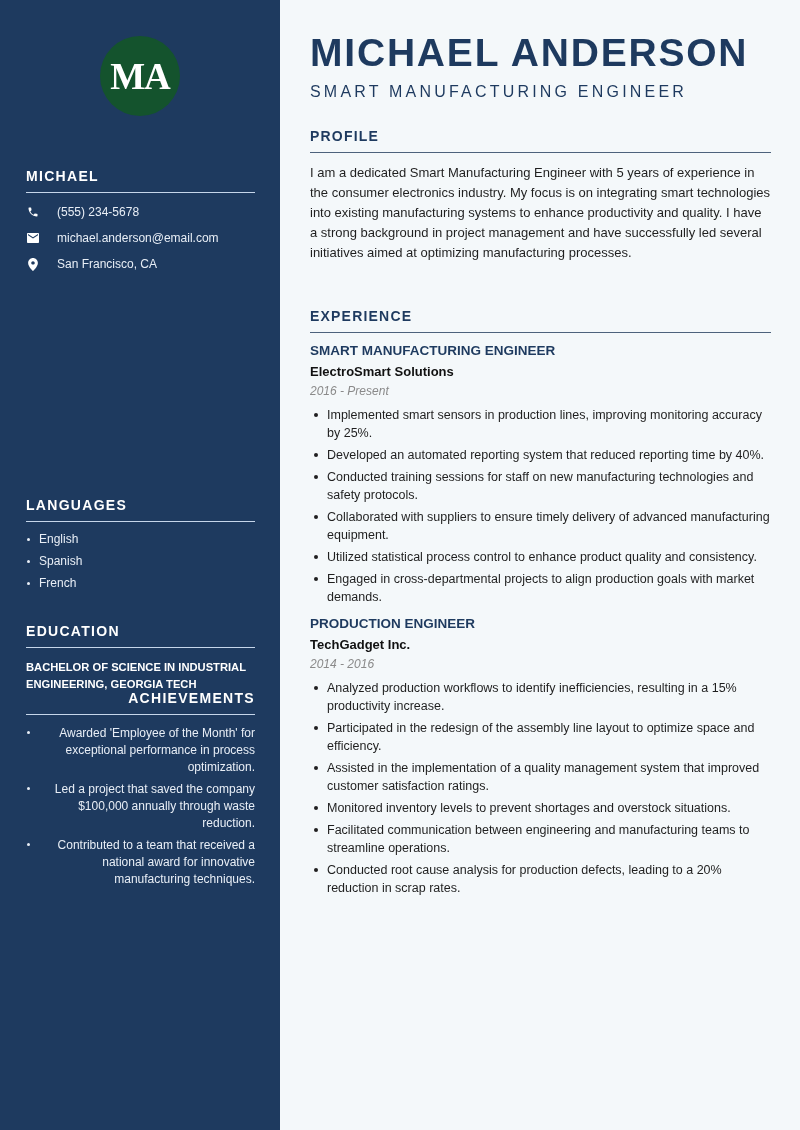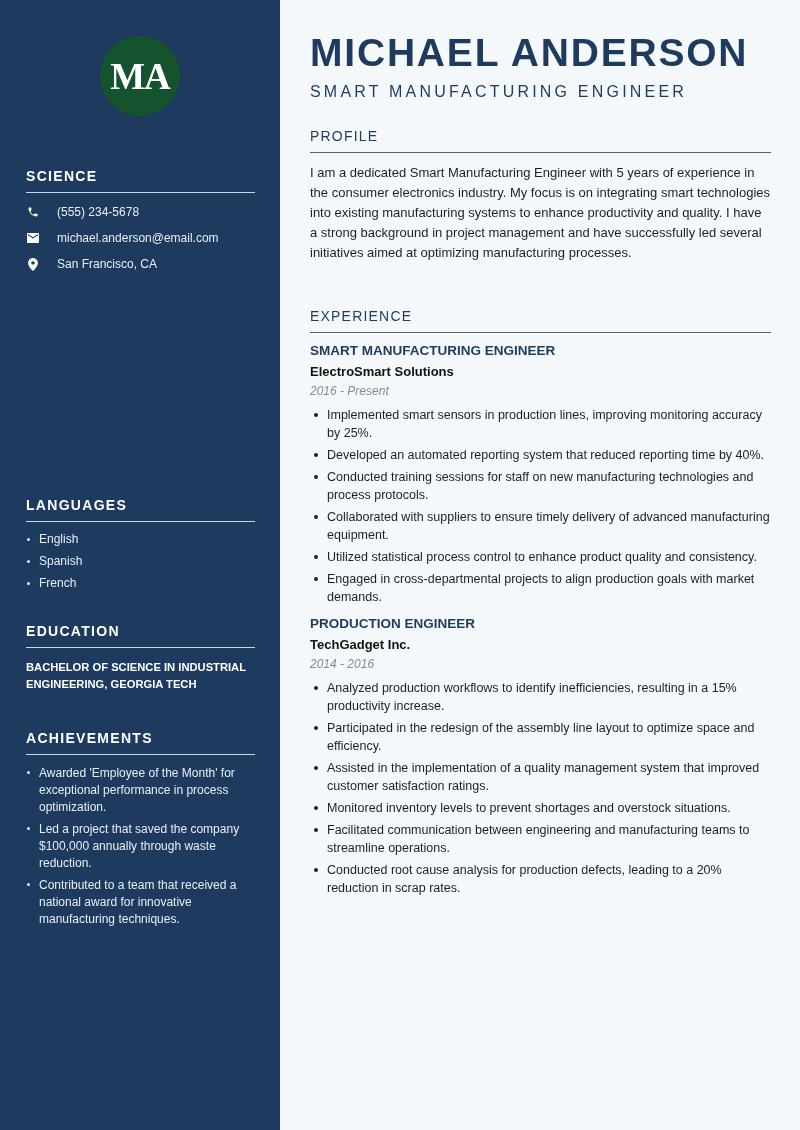--- a/index.html
+++ b/index.html
@@ -66,21 +66,21 @@
     font-size: 39px; font-weight: bold; letter-spacing: 1.8px;
     color: #1e3a5f; white-space: nowrap;
   }
   .title {
     position: absolute; top: 83px; left: 0;
     font-size: 16px; letter-spacing: 3.2px;
     color: #1e3a5f; white-space: nowrap;
   }
   .main-section { position: absolute; left: 0; width: 461px; }
   .main-heading {
-    font-size: 14px; font-weight: normal; letter-spacing: 1.2px;
+    font-size: 14px; font-weight: bold; letter-spacing: 1.2px;
     color: #1e3a5f;
     padding-bottom: 8px;
     border-bottom: 1.5px solid #4d627c;
   }
   .profile-text {
     margin-top: 10px;
     font-size: 13px; line-height: 20px; color: #1f1f1f;
   }
   .job { margin-top: 10px; }
   .job-title {
@@ -107,21 +107,21 @@
 </style>
 </head>
 <body>
 
 <aside class="sidebar">
   <div class="avatar">
     <span>MA</span>
   </div>
 
   <section class="side-section" style="top:168px;">
-    <div class="side-heading">SCIENCE</div>
+    <div class="side-heading">MICHAEL</div>
     <div class="contact-row">
       <span class="contact-icon">
         <svg width="12" height="12" viewBox="0 0 24 24">
             <path fill="#ffffff" d="M6.6 10.8c1.4 2.8 3.8 5.1 6.6 6.6l2.2-2.2c.3-.3.7-.4 1-.2 1.1.4 2.3.6 3.6.6.6 0 1 .4 1 1V20c0 .6-.4 1-1 1C10.6 21 3 13.4 3 4c0-.6.4-1 1-1h3.5c.6 0 1 .4 1 1 0 1.3.2 2.5.6 3.6.1.3 0 .7-.2 1l-2.3 2.2z"></path>
           </svg>
       </span>
       <span>(555) 234-5678</span>
     </div>
     <div class="contact-row">
       <span class="contact-icon">
@@ -149,21 +149,21 @@
       <li>Spanish</li>
       <li>French</li>
     </ul>
   </section>
 
   <section class="side-section" style="top:623px;">
     <div class="side-heading">EDUCATION</div>
     <div class="edu-text">BACHELOR OF SCIENCE IN INDUSTRIAL ENGINEERING, GEORGIA TECH</div>
   </section>
 
-  <section class="side-section" style="top:730px;">
+  <section class="side-section" style="top:690px;text-align:right;">
     <div class="side-heading">ACHIEVEMENTS</div>
     <ul class="side-list ach-list">
       <li>Awarded 'Employee of the Month' for exceptional performance in process optimization.</li>
       <li>Led a project that saved the company $100,000 annually through waste reduction.</li>
       <li>Contributed to a team that received a national award for innovative manufacturing techniques.</li>
     </ul>
   </section>
 </aside>
 
 <main class="main">
@@ -178,21 +178,21 @@
   <section class="main-section" style="top:308px;">
     <div class="main-heading">EXPERIENCE</div>
 
     <div class="job">
       <div class="job-title">SMART MANUFACTURING ENGINEER</div>
       <div class="company">ElectroSmart Solutions</div>
       <div class="dates">2016 - Present</div>
       <ul class="bullets">
         <li>Implemented smart sensors in production lines, improving monitoring accuracy by 25%.</li>
         <li>Developed an automated reporting system that reduced reporting time by 40%.</li>
-        <li>Conducted training sessions for staff on new manufacturing technologies and process protocols.</li>
+        <li>Conducted training sessions for staff on new manufacturing technologies and safety protocols.</li>
         <li>Collaborated with suppliers to ensure timely delivery of advanced manufacturing equipment.</li>
         <li>Utilized statistical process control to enhance product quality and consistency.</li>
         <li>Engaged in cross-departmental projects to align production goals with market demands.</li>
       </ul>
     </div>
 
     <div class="job" style="margin-top:10px;">
       <div class="job-title">PRODUCTION ENGINEER</div>
       <div class="company">TechGadget Inc.</div>
       <div class="dates">2014 - 2016</div>

